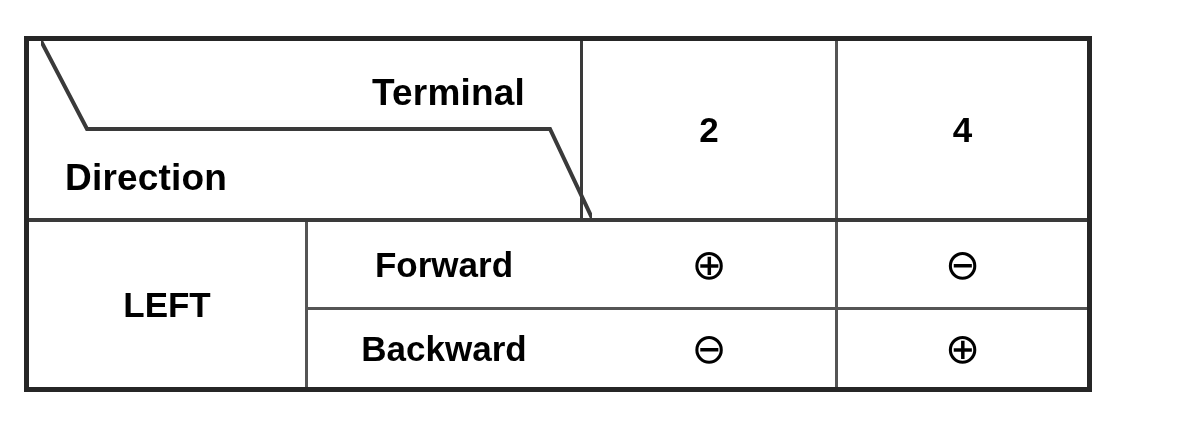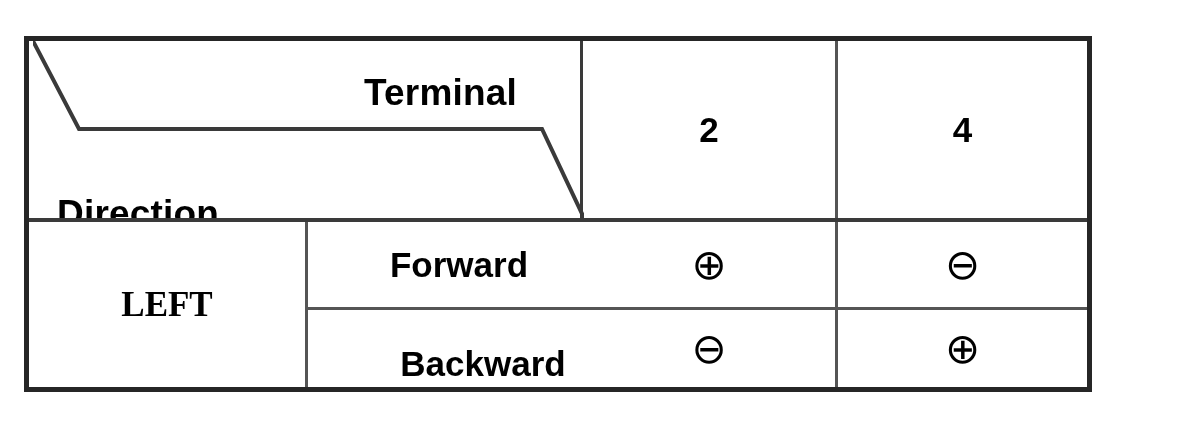--- a/index.html
+++ b/index.html
@@ -80,21 +80,21 @@
   .h-row {
     left: 276px;
     top: 266px;
     width: 782px;
     height: 3px;
   }
 
   
   .header-cell {
     position: absolute;
-    left: 4px;
+    left: 12px;
     top: 0;
     width: 551px;
     height: 177px;
     overflow: hidden;
   }
   .header-cell svg {
     position: absolute;
     left: 0;
     top: 0;
     display: block;
@@ -107,21 +107,20 @@
     letter-spacing: 0.2px;
     white-space: nowrap;
   }
   .hdr-terminal {
     left: 331px;
     top: 33px;
   }
   .hdr-direction {
     left: 24px;
     top: 118px;
-    margin-top: 36px;
   }
 
   
   .term-head {
     position: absolute;
     top: 0;
     height: 177px;
     display: flex;
     align-items: center;
     justify-content: center;
@@ -139,36 +138,35 @@
     width: 276px;
     height: 165px;
     display: flex;
     flex-direction: column;
     align-items: center;
     justify-content: center;
     font-size: 35px;
     font-weight: bold;
     line-height: 1.08;
     text-align: center;
-    font-family: Liberation Serif, serif;
   }
 
   
   .dir-cell {
     position: absolute;
     left: 279px;
     width: 272px;
     display: flex;
     align-items: center;
     justify-content: center;
     font-size: 35px;
     font-weight: bold;
   }
-  .dir-fwd  { top: 181px; height: 85px; padding-left: 15px; }
-  .dir-back { top: 284px; height: 77px; margin-left: 39px; }
+  .dir-fwd  { top: 181px; height: 85px; }
+  .dir-back { top: 269px; height: 77px; }
 
   
   .sym-cell {
     position: absolute;
     display: flex;
     align-items: center;
     justify-content: center;
     font-size: 42px;
     line-height: 1;
     font-family: "DejaVu Sans", sans-serif;

